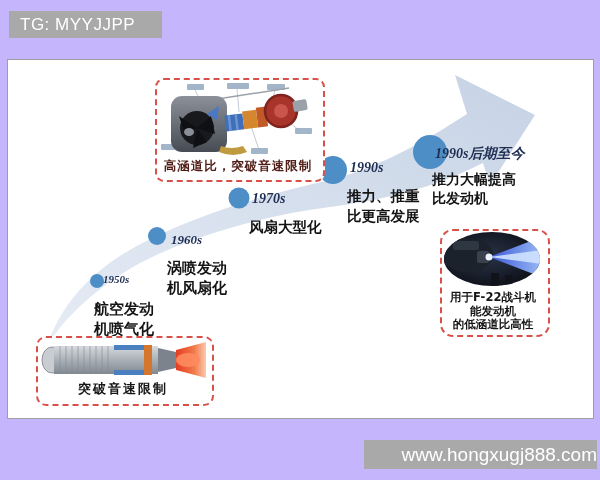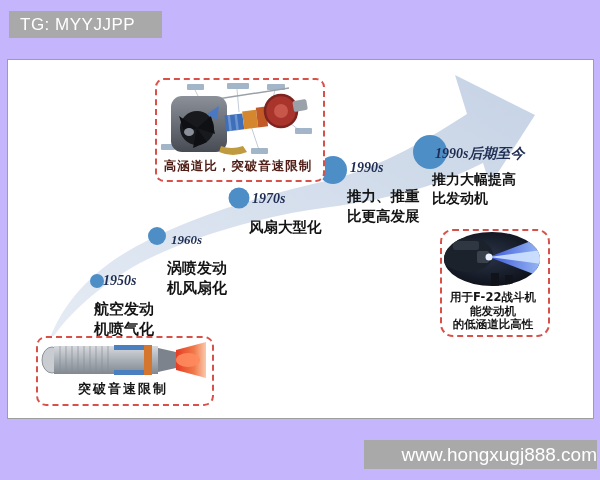--- a/index.html
+++ b/index.html
@@ -13,21 +13,21 @@
   
   #card{left:7px;top:59px;width:585px;height:358px;border:1px solid #9e9e9e;background:#fff;}
   
   .dashed-box{border:2px dashed #d85048;background:#ffffff;}
   #box-turbofan{left:155px;top:78px;width:166px;height:100px;border-radius:9px;}
   #box-turbojet{left:36px;top:336px;width:174px;height:66px;border-radius:10px;}
   #box-f22{left:440px;top:229px;width:106px;height:104px;border-radius:13px;}
   
   .era{color:#1f2d52;font-weight:700;font-style:italic;font-family:"Liberation Serif",serif;white-space:nowrap;}
   .desc{color:#141414;font-weight:700;white-space:nowrap;font-family:"DejaVu Sans",sans-serif;}
-  #era-0{left:103px;top:273px;font-size:14px;}
+  #era-0{left:103px;top:273px;font-size:11px;}
   #desc-0{left:94px;top:299px;font-size:15px;line-height:20px;}
   #era-1{left:171px;top:232px;font-size:13px;}
   #desc-1{left:167px;top:258px;font-size:15px;line-height:20px;}
   #era-2{left:252px;top:191px;font-size:14px;font-style:italic;}
   #desc-2{left:249px;top:217px;font-size:14.5px;line-height:20px;}
   #era-3{left:350px;top:160px;font-size:14px;}
   #desc-3{left:347px;top:186px;font-size:14.5px;line-height:20px;}
   #era-4{left:435px;top:145px;font-size:14px;}
   #desc-4{left:432px;top:170px;font-size:14px;line-height:19px;}
   

